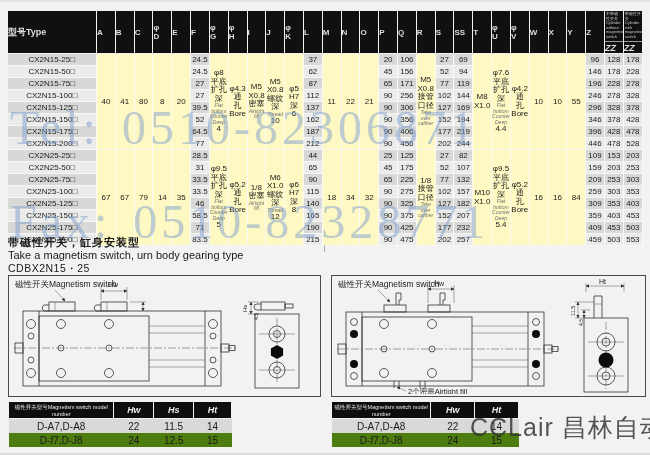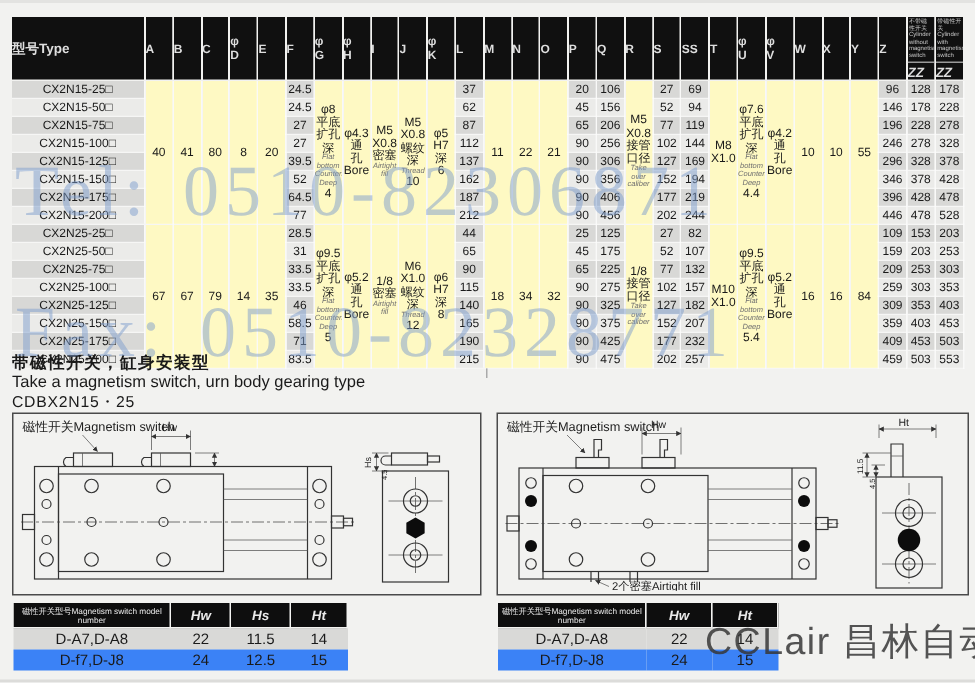--- a/index.html
+++ b/index.html
@@ -44,21 +44,21 @@
   .blk{fill:#0c0c0c;stroke:none;}
 
   
   .btable{position:absolute;top:399px;border-collapse:collapse;z-index:2;}
   #bt-left{left:8px;width:224px;} #bt-right{left:331px;width:188px;}
   .btable th{background:#0e0e0e;color:#eaeaea;height:16px;padding:0;border:1px solid #f2f2f0;}
   .btable th.mh{font-size:5.5px;font-weight:normal;}
   .btable th.dh{font-size:9px;font-style:italic;font-weight:bold;}
   .btable td{font-size:10px;text-align:center;height:14px;padding:0;}
   .btable tr.r1 td{background:#d9d9d7;}
-  .btable tr.r2 td{background:#3b82f6;}
+  .btable tr.r2 td{background:#4d7c0f;}
 
   
   .wm{position:absolute;font-family:"Liberation Serif",serif;color:rgba(125,158,205,.5);
       font-size:48px;letter-spacing:4px;word-spacing:6px;white-space:nowrap;pointer-events:none;z-index:8;}
   #wm-tel{left:10px;top:98px;}
   #wm-fax{left:10px;top:192px;}
   #wm-brand{position:absolute;left:470px;top:409px;font-size:25px;color:rgba(55,55,55,.85);
       letter-spacing:1px;white-space:nowrap;pointer-events:none;z-index:9;font-weight:500;}
 </style>
 </head>
@@ -205,21 +205,21 @@
           <td class="v">94</td>
           <td class="v">146</td>
           <td class="v">178</td>
           <td class="v">228</td>
         </tr>
         <tr class="odd">
           <td class="model v">CX2N15-75□</td>
           <td class="v">27</td>
           <td class="v">87</td>
           <td class="v">65</td>
-          <td class="v">206</td>
+          <td class="v">171</td>
           <td class="v">77</td>
           <td class="v">119</td>
           <td class="v">196</td>
           <td class="v">228</td>
           <td class="v">278</td>
         </tr>
         <tr class="even">
           <td class="model v">CX2N15-100□</td>
           <td class="v">27</td>
           <td class="v">112</td>

